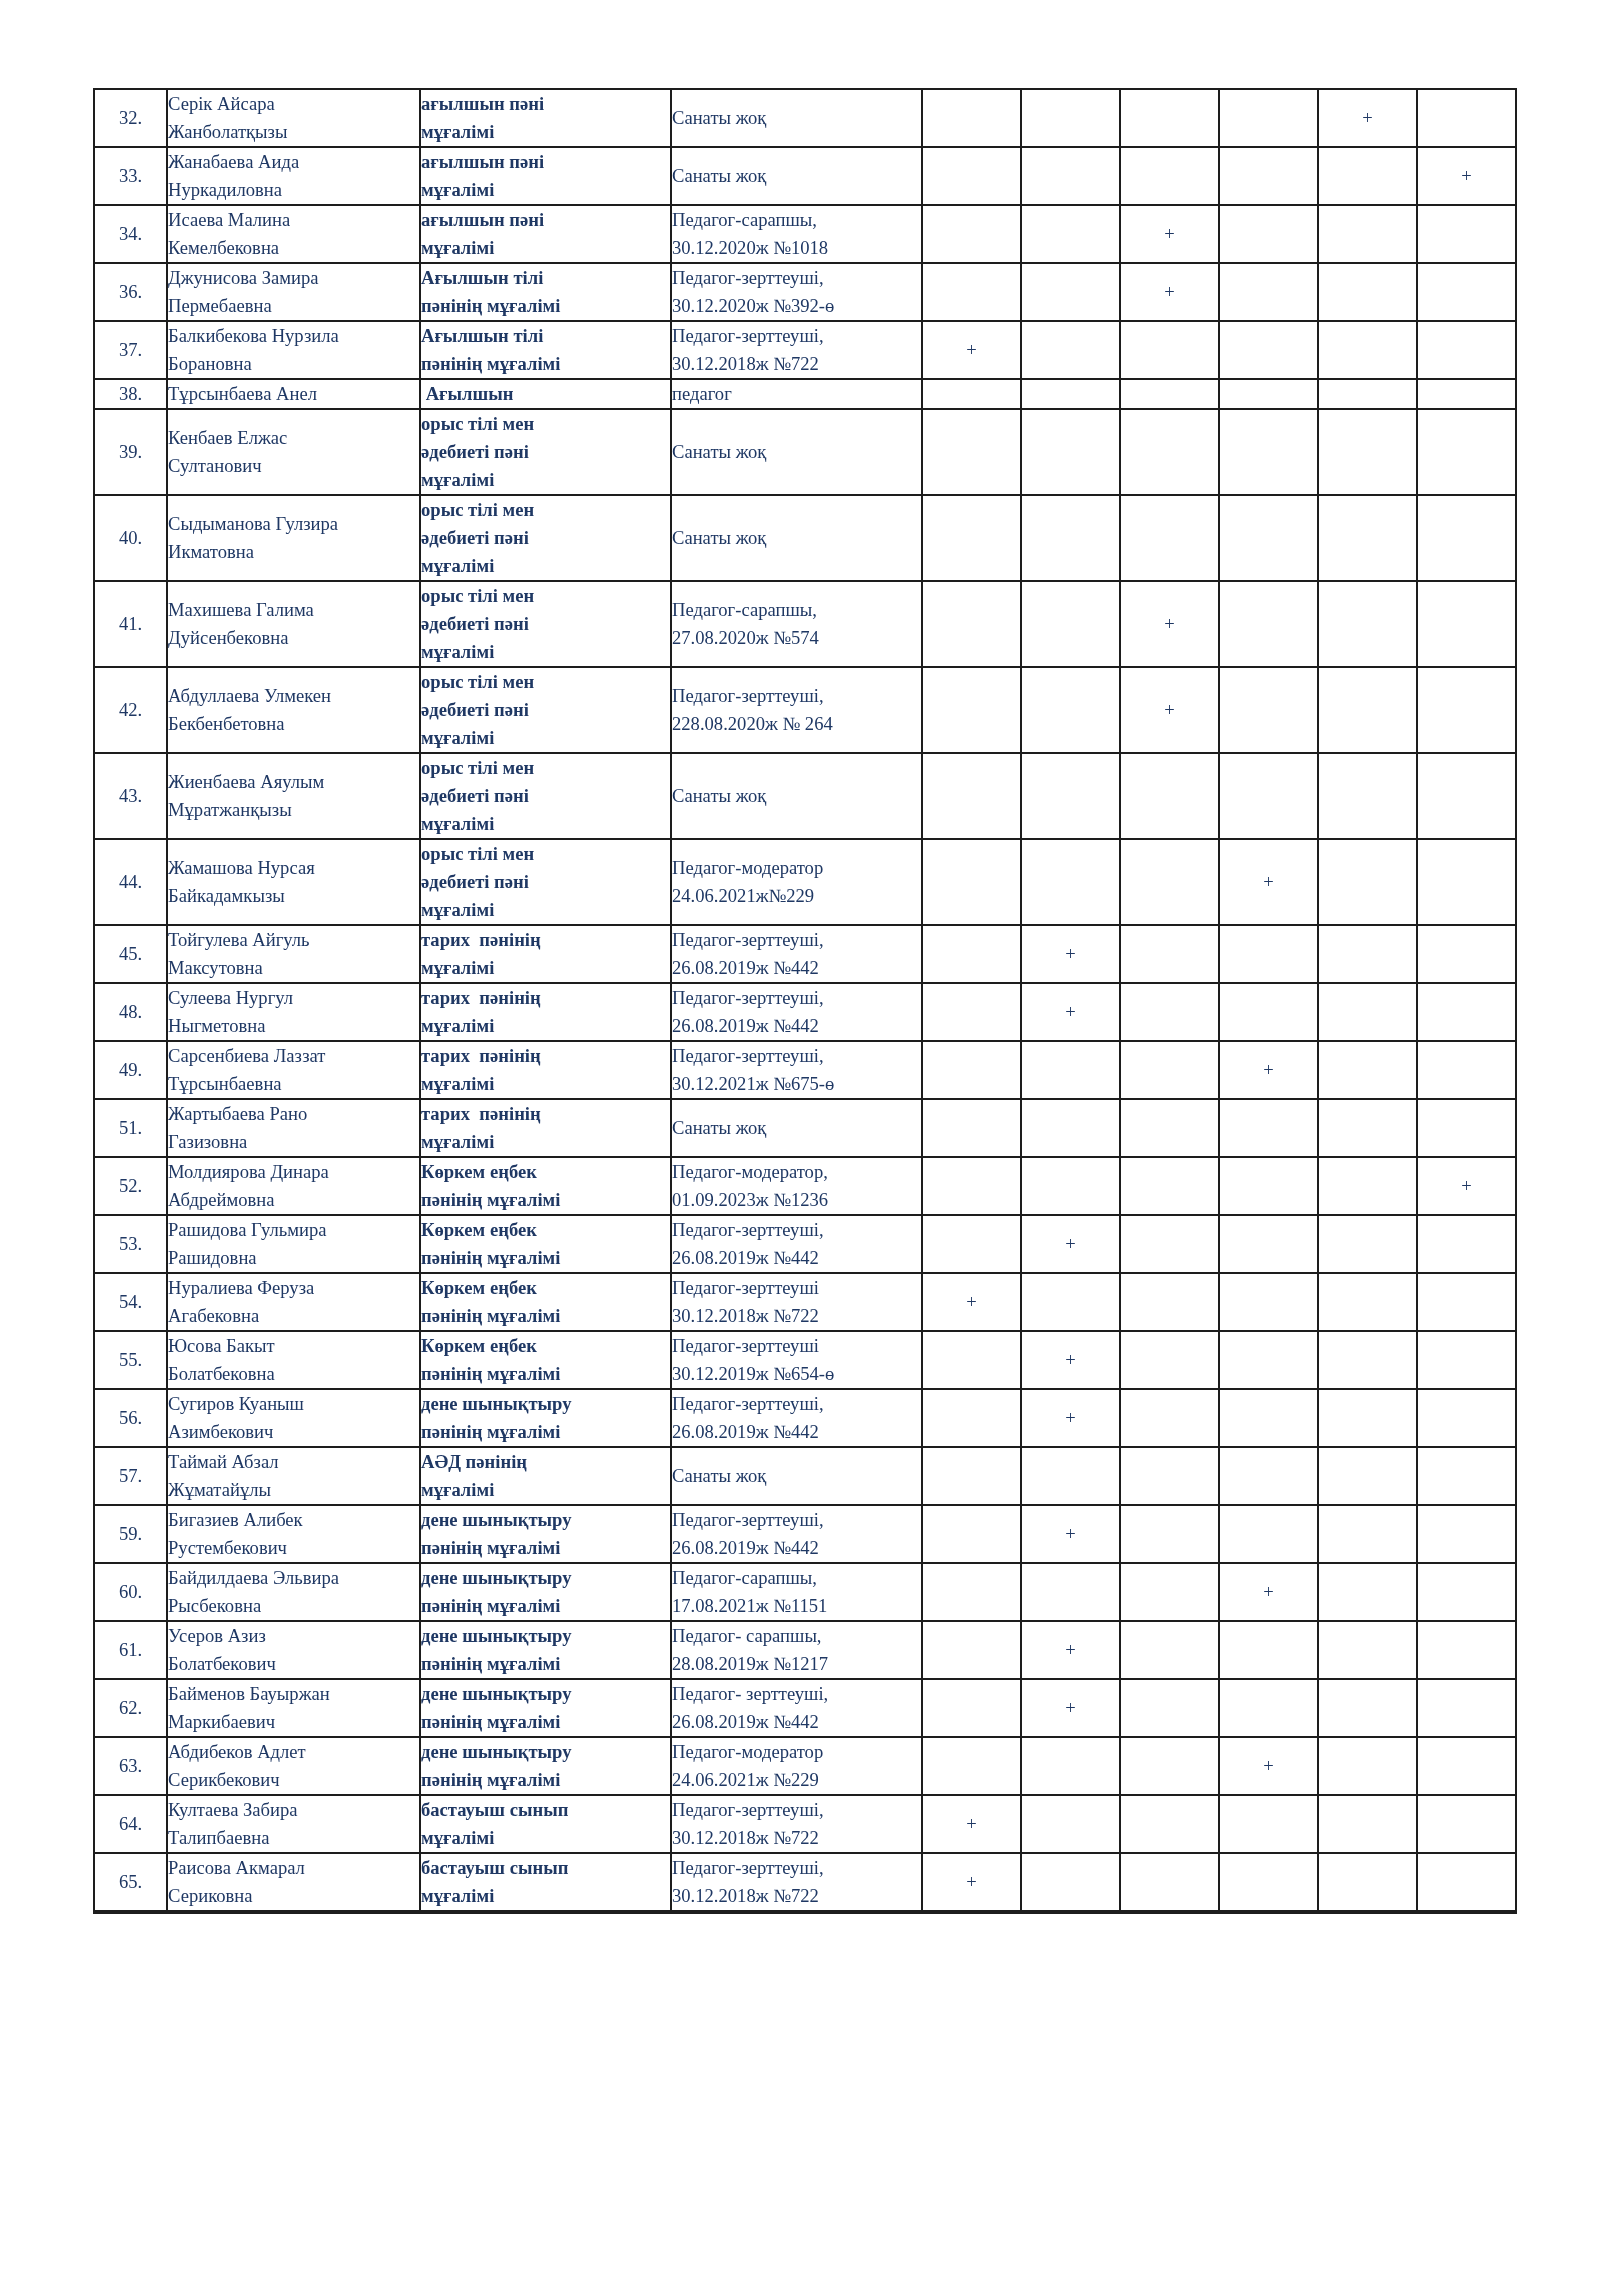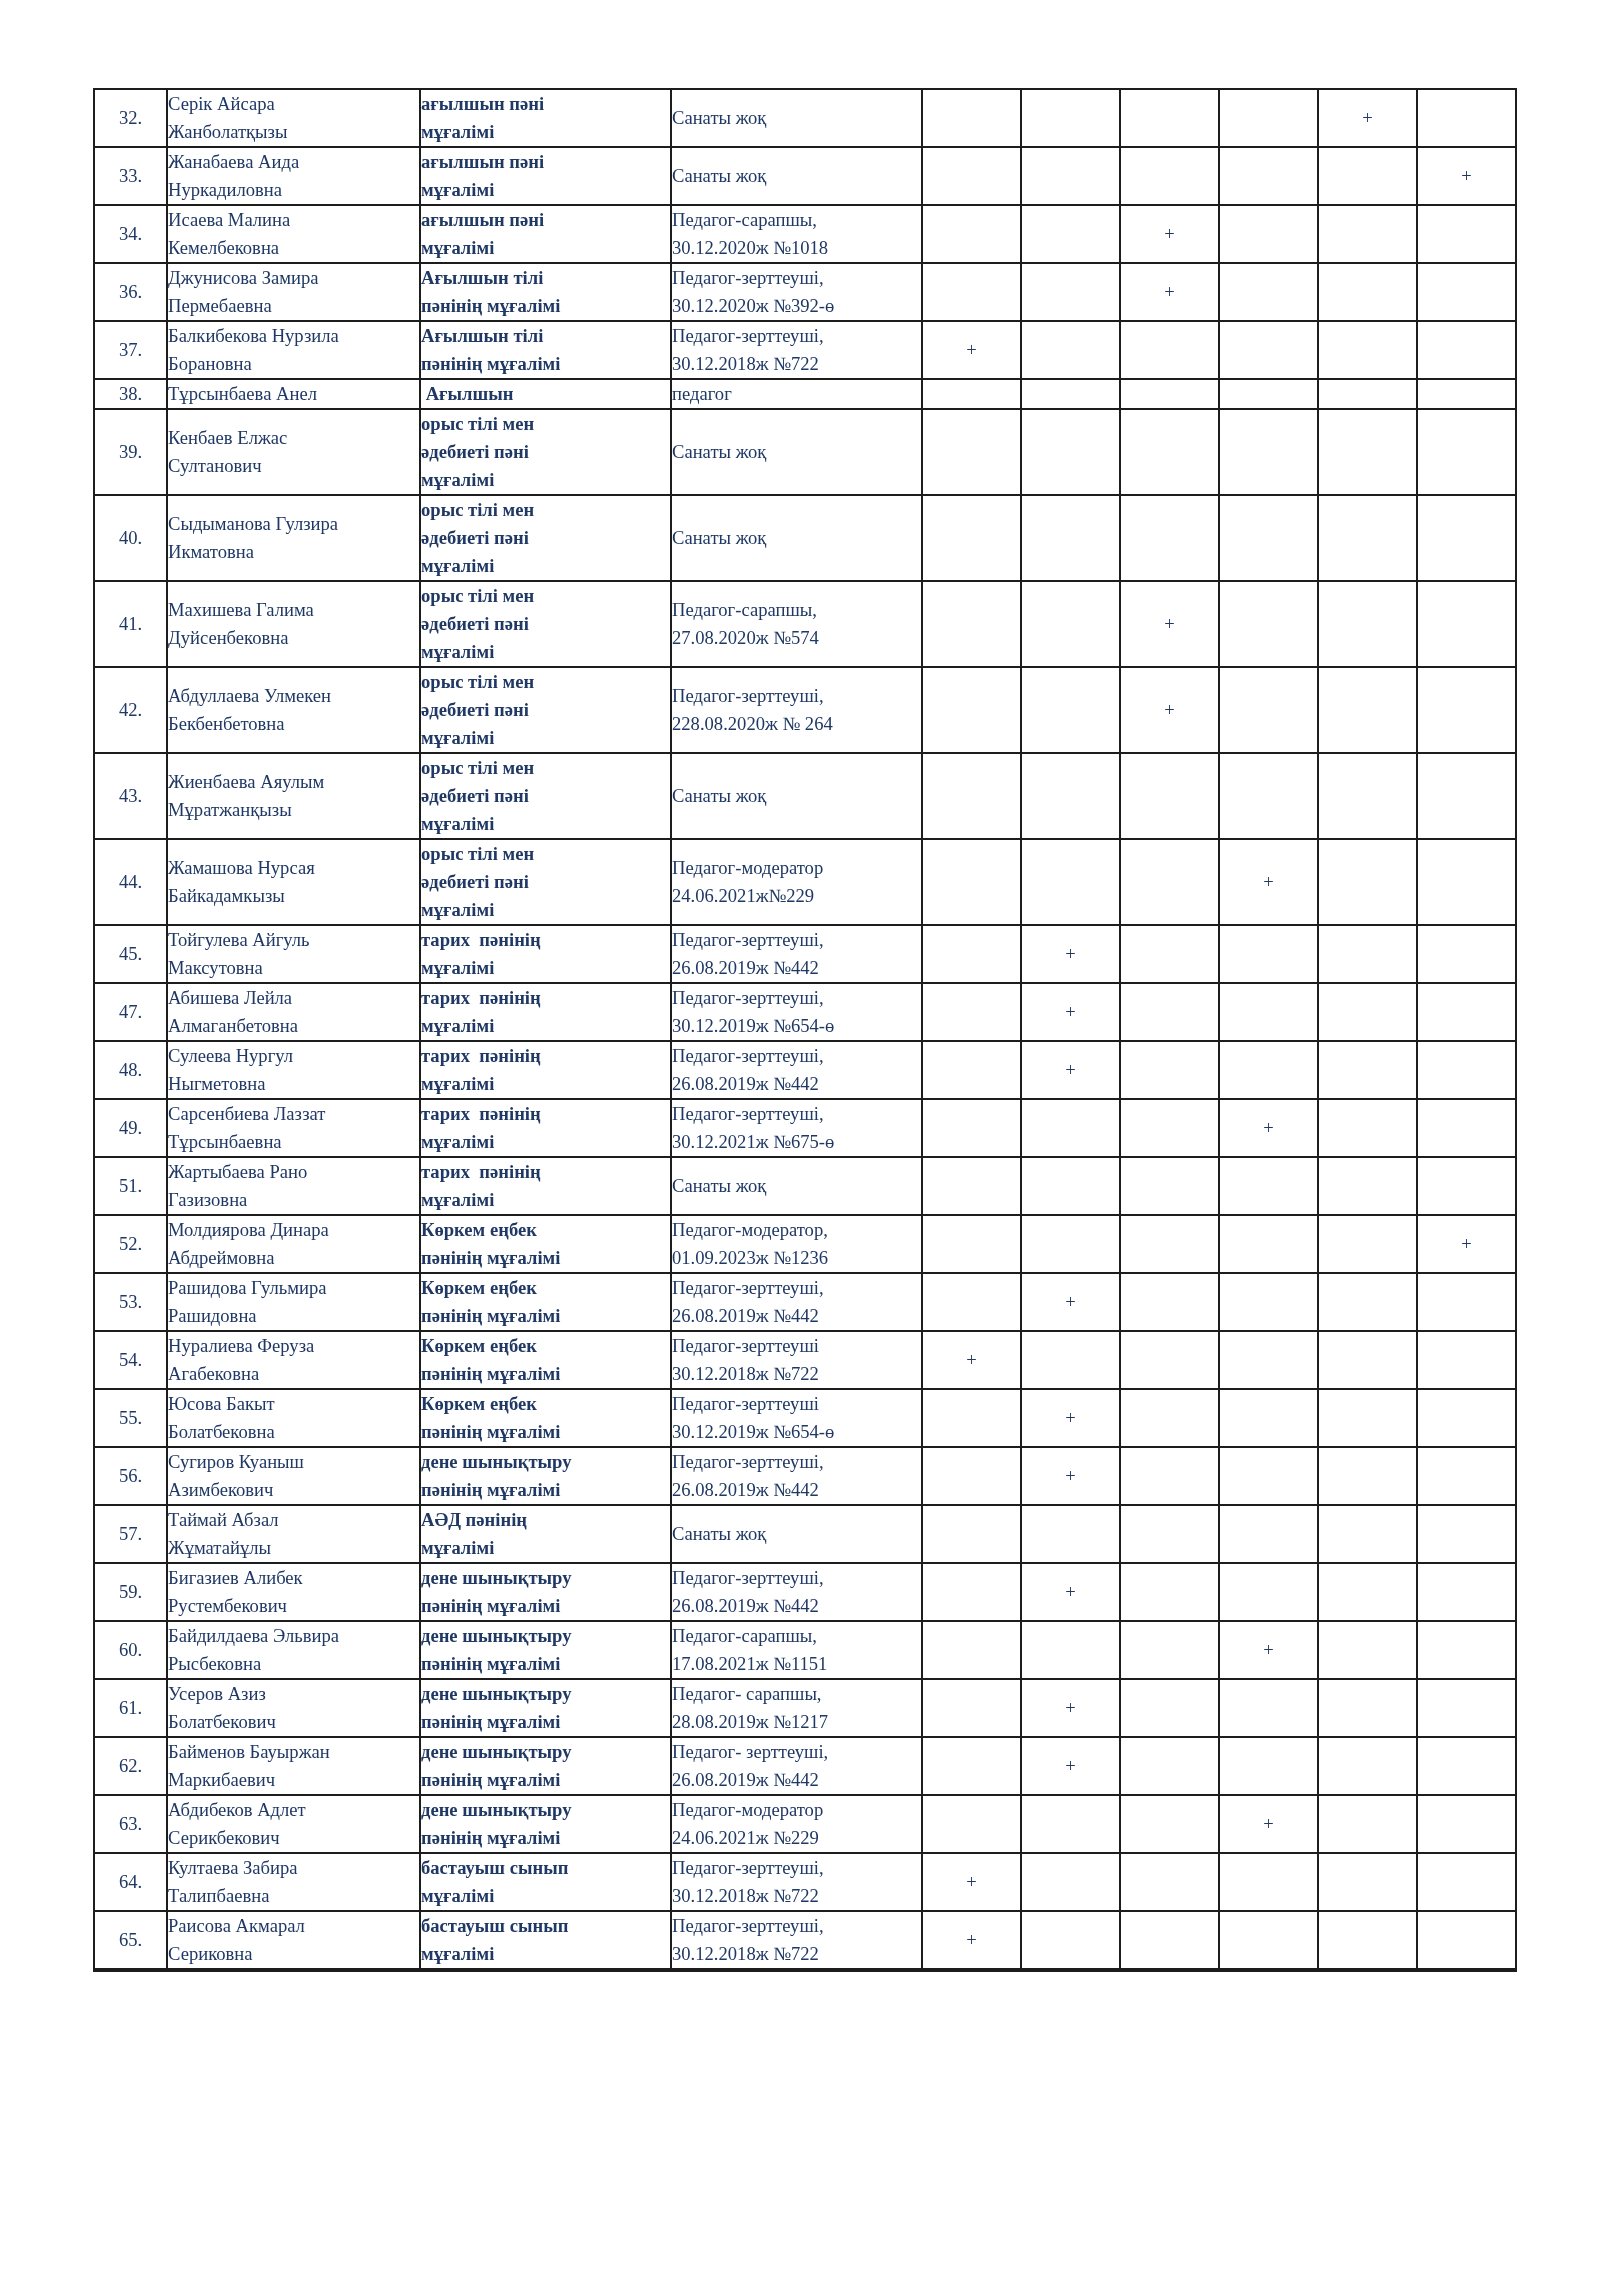--- a/index.html
+++ b/index.html
@@ -242,35 +242,20 @@
           <td class="c-cat">Педагог-зерттеуші,
 26.08.2019ж №442</td>
           <td class="c-mark"></td>
           <td class="c-mark">+</td>
           <td class="c-mark"></td>
           <td class="c-mark"></td>
           <td class="c-mark"></td>
           <td class="c-mark"></td>
         </tr>
         <tr>
-          <td class="c-num">47.</td>
-          <td class="c-name">Абишева Лейла
-Алмаганбетовна</td>
-          <td class="c-subj">тарих  пәнінің
-мұғалімі</td>
-          <td class="c-cat">Педагог-зерттеуші,
-30.12.2019ж №654-ө</td>
-          <td class="c-mark"></td>
-          <td class="c-mark">+</td>
-          <td class="c-mark"></td>
-          <td class="c-mark"></td>
-          <td class="c-mark"></td>
-          <td class="c-mark"></td>
-        </tr>
-        <tr>
           <td class="c-num">48.</td>
           <td class="c-name">Сулеева Нургул
 Ныгметовна</td>
           <td class="c-subj">тарих  пәнінің
 мұғалімі</td>
           <td class="c-cat">Педагог-зерттеуші,
 26.08.2019ж №442</td>
           <td class="c-mark"></td>
           <td class="c-mark">+</td>
           <td class="c-mark"></td>

